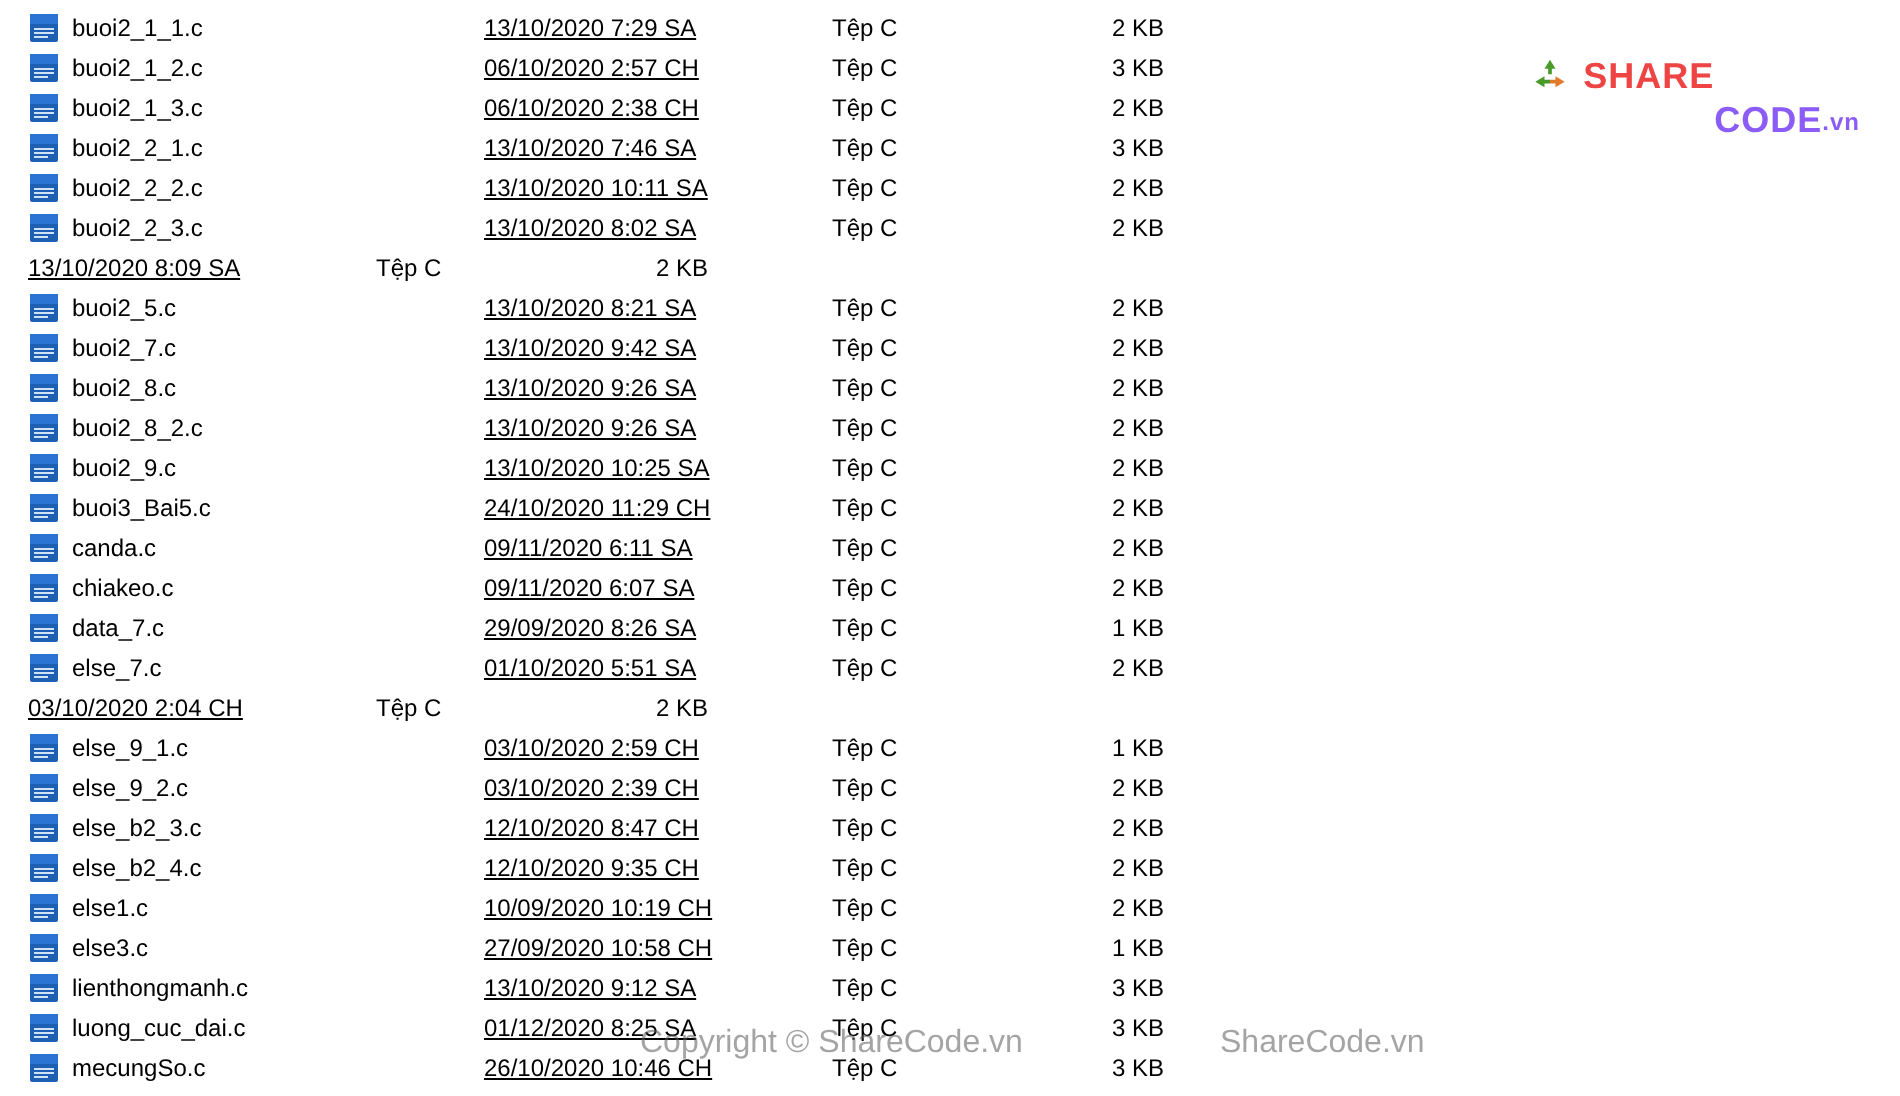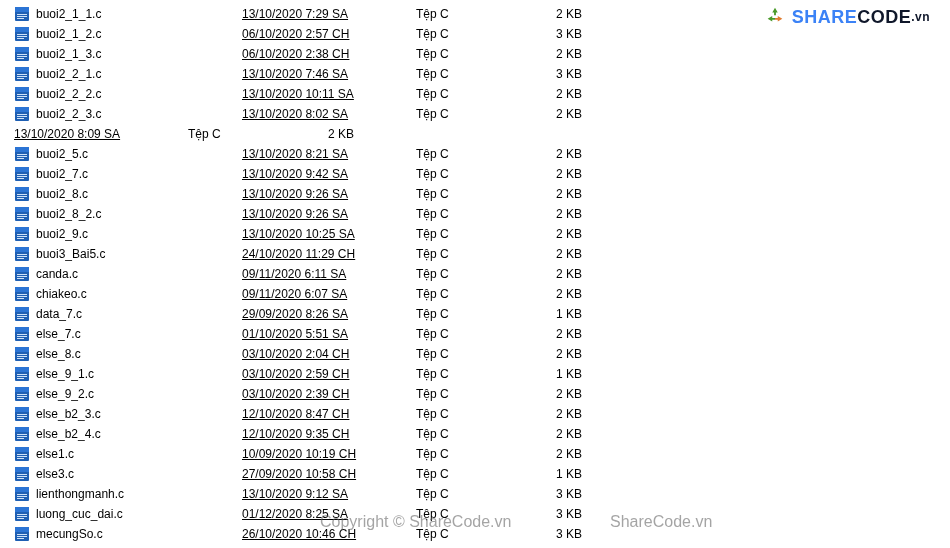--- a/index.html
+++ b/index.html
@@ -60,22 +60,22 @@
       align-items: center;
       font-weight: 700;
       font-size: 18px;
       letter-spacing: 0.5px;
     }
     .watermark-logo .logo-mark {
       width: 22px;
       height: 22px;
       margin-right: 6px;
     }
-    .watermark-logo .g { color: #3b82f6; text-align: right; }
-    .watermark-logo .b { color: #0f172a; }
+    .watermark-logo .g { color: #ef4444; text-align: right; }
+    .watermark-logo .b { color: #8b5cf6; margin-top: 44px; }
     .watermark-text {
       position: absolute;
       font-size: 16px;
       color: rgba(90,90,90,0.55);
       pointer-events: none;
       font-family: Tahoma, sans-serif;
     }
     .wm1 { left: 320px; top: 513px; }
     .wm2 { left: 610px; top: 513px; }
   </style>
@@ -354,32 +354,20 @@
   <rect x="3" y="12" width="7" height="1" fill="#cfe2f8"></rect>
 </svg>
         </span>
         <span>else_7.c</span>
       </div>
       <div class="col-date">01/10/2020 5:51 SA</div>
       <div class="col-type">Tệp C</div>
       <div class="col-size">2 KB</div>
     </div>
     <div class="row">
-      <div class="col-name">
-        <span class="file-icon">
-          <svg width="16" height="16" viewBox="0 0 16 16">
-  <rect x="1" y="1" width="14" height="14" rx="1" fill="#1e5fb3"></rect>
-  <rect x="1" y="1" width="14" height="5" fill="#2b74d4"></rect>
-  <rect x="3" y="8" width="10" height="1" fill="#cfe2f8"></rect>
-  <rect x="3" y="10" width="10" height="1" fill="#cfe2f8"></rect>
-  <rect x="3" y="12" width="7" height="1" fill="#cfe2f8"></rect>
-</svg>
-        </span>
-        <span>else_8.c</span>
-      </div>
       <div class="col-date">03/10/2020 2:04 CH</div>
       <div class="col-type">Tệp C</div>
       <div class="col-size">2 KB</div>
     </div>
     <div class="row">
       <div class="col-name">
         <span class="file-icon">
           <svg width="16" height="16" viewBox="0 0 16 16">
   <rect x="1" y="1" width="14" height="14" rx="1" fill="#1e5fb3"></rect>
   <rect x="1" y="1" width="14" height="5" fill="#2b74d4"></rect>

